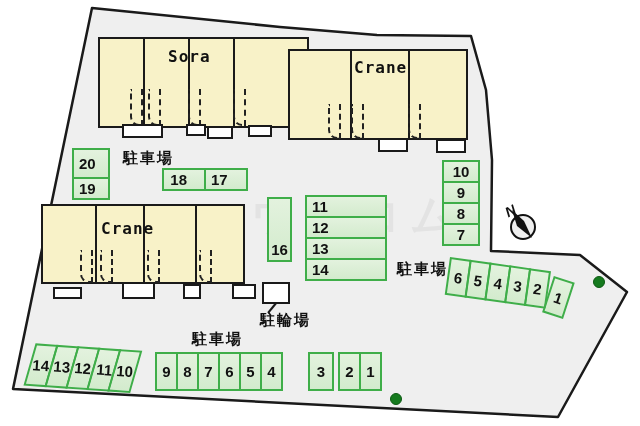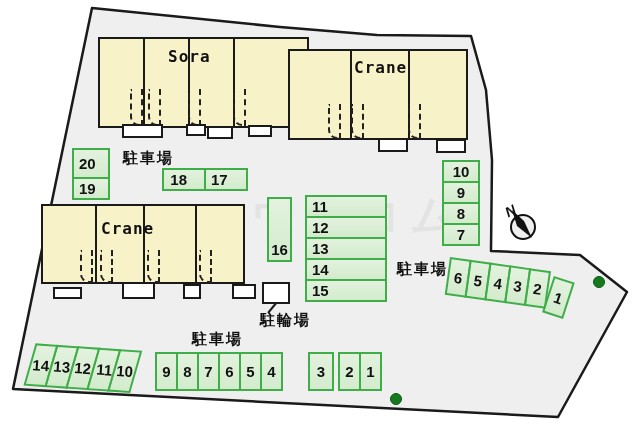--- a/index.html
+++ b/index.html
@@ -106,21 +106,20 @@
   <div class="group" style="left:162px;top:168px">
     <div class="space" style="width:44px;height:23px;justify-content:flex-end;padding-right:17px">18</div>
     <div class="space" style="width:44px;height:23px;justify-content:flex-start;padding-left:5px">17</div>
   </div>
 
   <div class="group col" style="left:305px;top:195px">
     <div class="space left-pad" style="width:82px;height:23px">11</div>
     <div class="space left-pad" style="width:82px;height:23px">12</div>
     <div class="space left-pad" style="width:82px;height:23px">13</div>
     <div class="space left-pad" style="width:82px;height:23px">14</div>
-    <div class="space left-pad" style="width:82px;height:23px">15</div>
   </div>
 
   <div class="space" style="position:absolute;left:267px;top:197px;width:25px;height:65px;align-items:flex-end;padding-bottom:2px">16</div>
 
   <div class="group col" style="left:442px;top:160px">
     <div class="space" style="width:38px;height:23px">10</div>
     <div class="space" style="width:38px;height:23px">9</div>
     <div class="space" style="width:38px;height:23px">8</div>
     <div class="space" style="width:38px;height:23px">7</div>
   </div>

